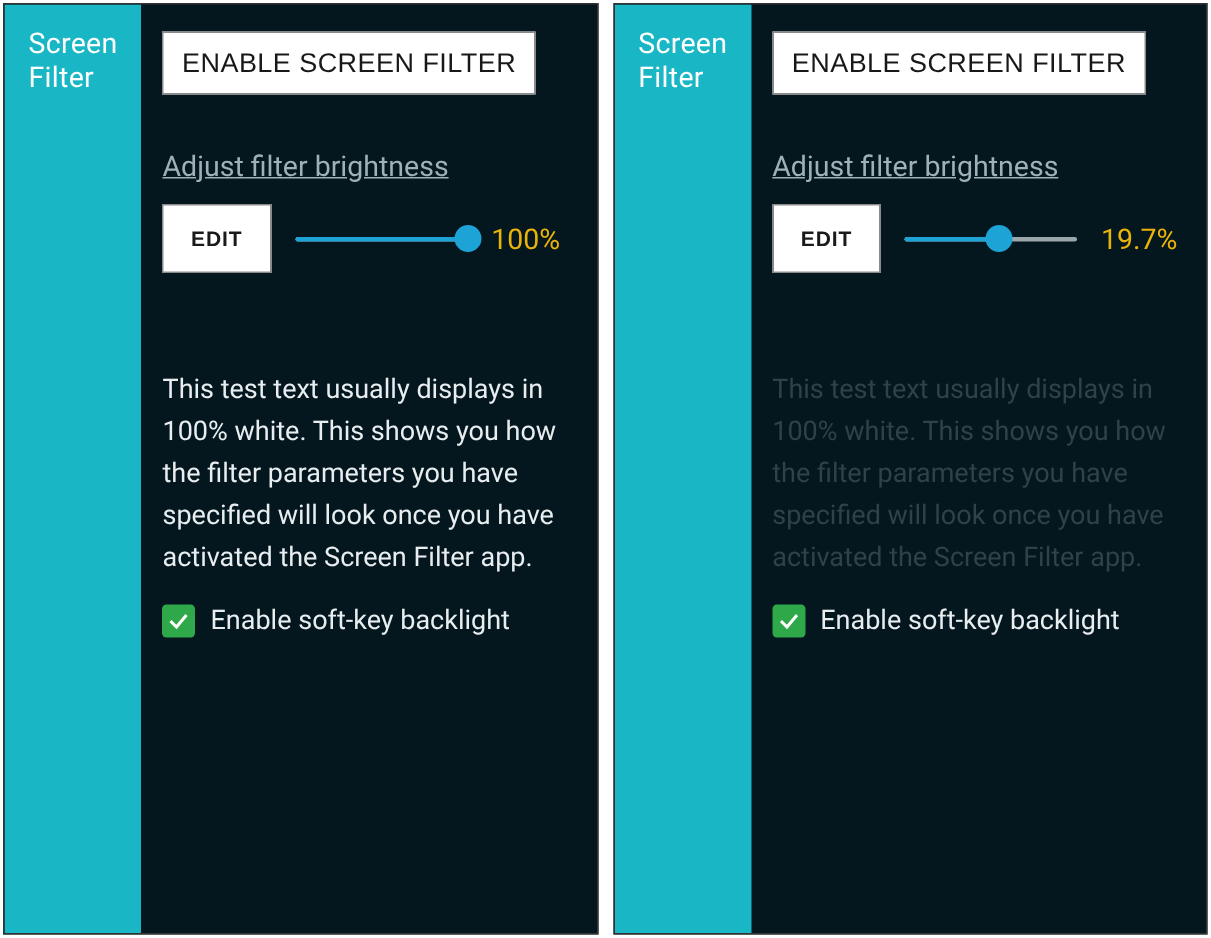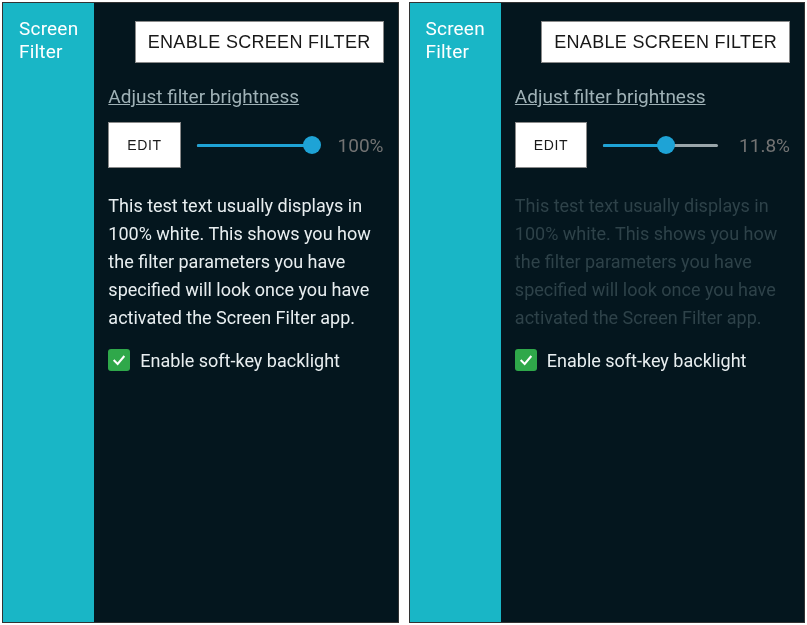--- a/index.html
+++ b/index.html
@@ -30,22 +30,22 @@
     letter-spacing: 0.2px;
   }
   .content {
     padding: 18px 14px 10px 14px;
     color: #dfe4e6;
     display: flex;
     flex-direction: column;
   }
   .main-button-row {
     display: flex;
-    justify-content: flex-end;
-    margin-bottom: 22px;
+    justify-content: flex-start;
+    margin-bottom: 36px;
   }
   .big-button {
     background: #ffffff;
     color: #181818;
     font-size: 18px;
     font-weight: 400;
     padding: 10px 12px 9px 12px;
     border: 1px solid #8a8a8a;
     letter-spacing: 0.3px;
     cursor: pointer;
@@ -60,21 +60,21 @@
   .slider-row {
     display: flex;
     align-items: center;
     gap: 16px;
     margin-bottom: 24px;
   }
   .edit-button {
     background: #ffffff;
     color: #1a1a1a;
     font-size: 14px;
-    font-weight: 400;
+    font-weight: 700;
     padding: 14px 18px;
     border: 1px solid #8a8a8a;
     letter-spacing: 0.6px;
     cursor: pointer;
   }
   .slider {
     position: relative;
     flex: 1;
     height: 24px;
     display: flex;
@@ -97,33 +97,33 @@
   }
   .thumb {
     position: absolute;
     width: 18px;
     height: 18px;
     background: #1ea3d6;
     border-radius: 50%;
     transform: translateX(-50%);
   }
   .percent-label {
-    color: #737373;
+    color: #eab308;
     font-size: 19px;
     min-width: 56px;
-    text-align: right;
   }
   .test-text {
     font-size: 18px;
     line-height: 1.55;
     margin-bottom: 18px;
+    margin-top: 40px;
   }
   .checkbox-row {
     display: flex;
-    align-items: center;
+    align-items: flex-start;
     gap: 10px;
     cursor: pointer;
   }
   .checkbox {
     width: 22px;
     height: 22px;
     background: #2fa84a;
     border-radius: 3px;
     display: flex;
     align-items: center;
@@ -179,21 +179,21 @@
       <button class="big-button">ENABLE SCREEN FILTER</button>
     </div>
     <div class="section-label">Adjust filter brightness</div>
     <div class="slider-row">
       <button class="edit-button">EDIT</button>
       <div class="slider">
         <div class="track-bg"></div>
         <div class="track-fill" style="width:55%"></div>
         <div class="thumb" style="left:55%"></div>
       </div>
-      <div class="percent-label">11.8%</div>
+      <div class="percent-label">19.7%</div>
     </div>
     <div class="test-text" style="color:#2e4249">This test text usually displays in 100% white. This shows you how the filter parameters you have specified will look once you have activated the Screen Filter app.</div>
     <div class="checkbox-row">
       <div class="checkbox">
         <svg viewBox="0 0 24 24">
             <polyline points="4 12 10 18 20 6"></polyline>
           </svg>
       </div>
       <div class="checkbox-label">Enable soft-key backlight</div>
     </div>

